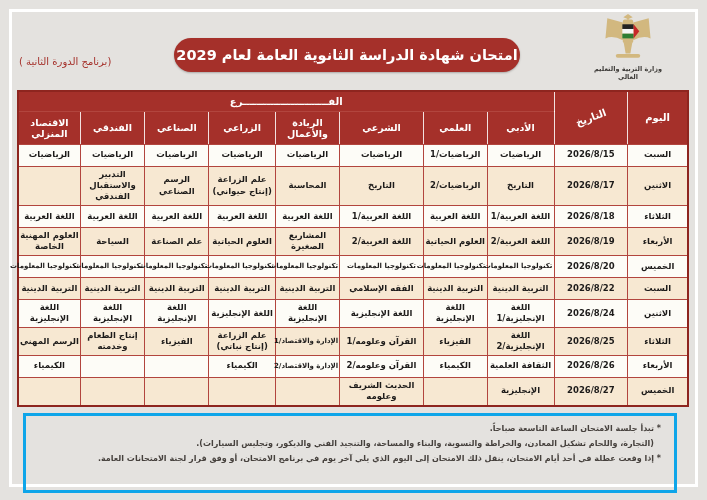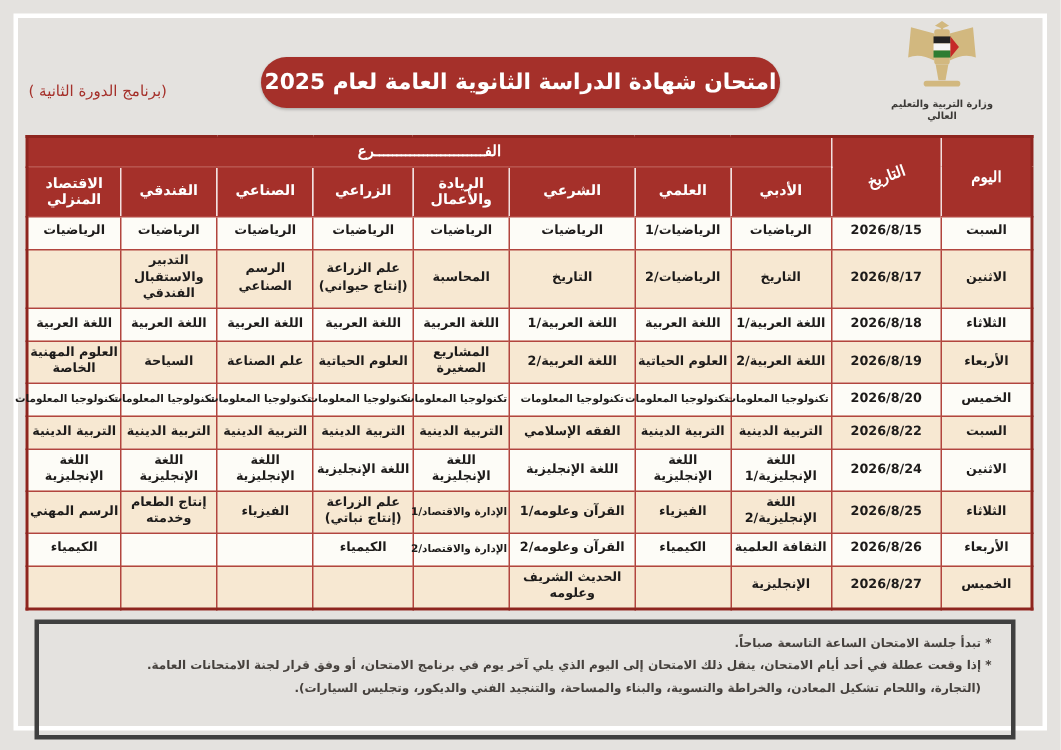--- a/index.html
+++ b/index.html
@@ -40,34 +40,34 @@
     width:100%;border-collapse:collapse;table-layout:fixed;
     border:2px solid var(--accent-dark);
     background:var(--row-main);
   }
   thead th{
     background:var(--accent);color:#fff;font-weight:bold;
     border:1px solid rgba(255,255,255,.85);
     border-bottom:1px solid var(--cell-border);
     padding:2px 1px;font-size:9.5px;
   }
-  thead tr.group-row th{height:20px;font-size:10px;padding:1px;font-family:Liberation Serif, serif;}
+  thead tr.group-row th{height:20px;font-size:10px;padding:1px;}
   thead tr.cols-row th{height:33px;}
   th.date-h span{display:inline-block;transform:rotate(-20deg);}
   tbody td{
     border:1px solid var(--cell-border);
     text-align:center;vertical-align:middle;
     font-size:8.5px;font-weight:600;color:var(--ink);
     padding:2px 1px;height:22px;line-height:1.35;
   }
   tbody tr.alt td{background:var(--row-alt);}
   tbody td.tiny{font-size:7px;white-space:nowrap;}
   .footbox{
     margin:6px 12px 0 6px;
-    border:3px solid #404040;
+    border:3px solid #0ea5e9;
     padding:5px 13px 7px;
     min-height:80px;
   }
   .footnote{
     font-size:8px;font-weight:600;color:var(--foot-ink);
     line-height:1.55;margin:2.5px 0;text-align:right;
   }
   .footnote.indent{padding-right:7px;}
 </style>
 </head>
@@ -95,21 +95,21 @@
               <rect x="20" y="17" width="12" height="5" fill="#f5f5f5"></rect>
               <rect x="20" y="22" width="12" height="5" fill="#2e7d32"></rect>
               <polygon points="32,12 38,19.5 32,27" fill="#c62828"></polygon>
             </g>
           </svg>
         </span>
         <div class="ministry">وزارة التربية والتعليم العالي</div>
       </div>
 
       <div class="banner">
-        <span class="title">امتحان شهادة الدراسة الثانوية العامة لعام 2025</span>
+        <span class="title">امتحان شهادة الدراسة الثانوية العامة لعام 2029</span>
       </div>
 
       <div class="subtitle">(برنامج الدورة الثانية )</div>
     </div>
 
     <table>
       <colgroup>
         <col style="width:9.0%">
           <col style="width:11.0%">
           <col style="width:10.0%">
@@ -257,18 +257,18 @@
             <td></td>
             <td></td>
             <td></td>
             <td></td>
           </tr>
         </tbody>
     </table>
 
     <div class="footbox">
         <p class="footnote">* تبدأ جلسة الامتحان الساعة التاسعة صباحاً.</p>
+        <p class="footnote indent">(التجارة، واللحام تشكيل المعادن، والخراطة والتسوية، والبناء والمساحة، والتنجيد الفني والديكور، وتجليس السيارات).</p>
         <p class="footnote">* إذا وقعت عطلة في أحد أيام الامتحان، ينقل ذلك الامتحان إلى اليوم الذي يلي آخر يوم في برنامج الامتحان، أو وفق قرار لجنة الامتحانات العامة.</p>
-        <p class="footnote indent">(التجارة، واللحام تشكيل المعادن، والخراطة والتسوية، والبناء والمساحة، والتنجيد الفني والديكور، وتجليس السيارات).</p>
       </div>
 
   </div>
 </div>
 
 </body></html>

